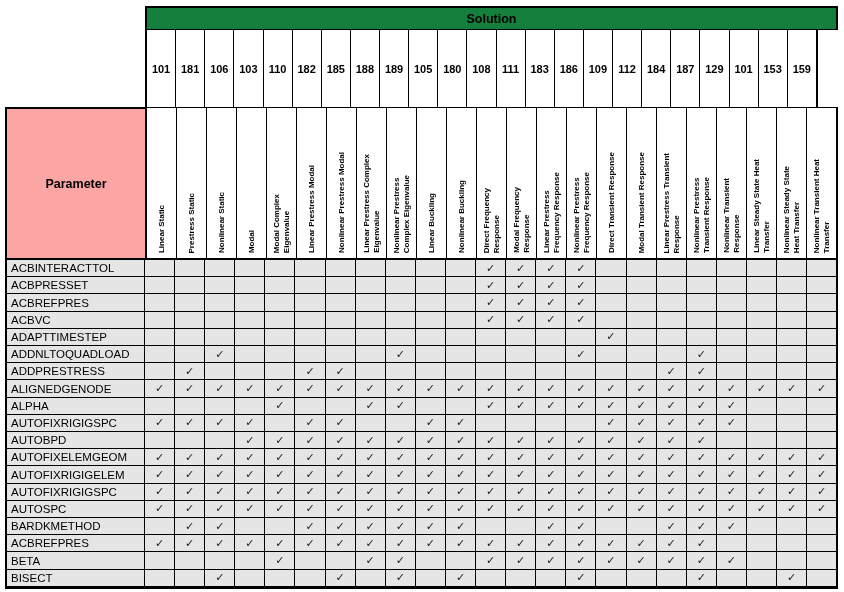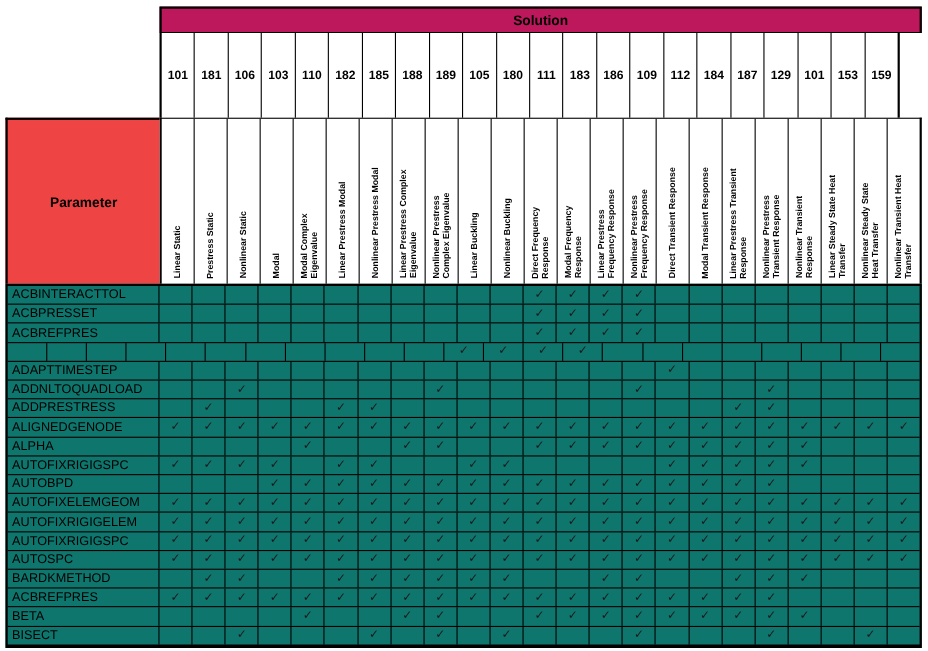--- a/index.html
+++ b/index.html
@@ -14,21 +14,21 @@
   * { box-sizing: border-box; }
 
   .tbl { position: absolute; left: 5px; top: 6px; width: 833px; height: 583px; }
 
   
   .sol-header {
     position: absolute; left: 140px; top: 0; width: 693px; height: 24px;
     border: 2px solid #000; border-bottom: 1px solid #000;
     display: flex; align-items: center; justify-content: center;
     font-weight: bold; font-size: 12.5px;
-    background: #be185d;
+    background: #15803d;
   }
 
   
   .num-row {
     position: absolute; left: 140px; top: 24px; width: 673px; height: 77px;
     display: flex;
     border-left: 2px solid #000; border-right: 2px solid #000;
   }
   .num-cell {
     flex: 1 1 0; border-right: 1px solid #000;
@@ -56,29 +56,29 @@
     white-space: pre-line;
     max-height: 142px;
   }
 
   
   .param-box {
     position: absolute; left: 0; top: 101px; width: 140px; height: 151px;
     border: 2px solid #000; border-bottom: none; border-right: none;
     display: flex; align-items: center; justify-content: center;
     font-weight: bold; font-size: 12.5px;
-    background: #ef4444;
+    background: #fca5a5;
   }
 
   
   .body-grid {
     position: absolute; left: 0; top: 252px; width: 833px; height: 331px;
     border: 2px solid #000; border-bottom-width: 3px;
     display: flex; flex-direction: column;
-    background: #0f766e;
+    background: #e5e5e5;
   }
   .row { flex: 1 1 0; display: flex; border-bottom: 1px solid #000; }
   .row:last-child { border-bottom: none; text-align: right; }
   .name-cell {
     width: 138px; flex: none;
     border-right: 1px solid #000;
     display: flex; align-items: center;
     padding-left: 4px;
     font-size: 11.5px;
     white-space: nowrap; overflow: hidden;
@@ -104,20 +104,21 @@
       <div class="num-cell">181</div>
       <div class="num-cell">106</div>
       <div class="num-cell">103</div>
       <div class="num-cell">110</div>
       <div class="num-cell">182</div>
       <div class="num-cell">185</div>
       <div class="num-cell">188</div>
       <div class="num-cell">189</div>
       <div class="num-cell">105</div>
       <div class="num-cell">180</div>
+      <div class="num-cell">108</div>
       <div class="num-cell">111</div>
       <div class="num-cell">183</div>
       <div class="num-cell">186</div>
       <div class="num-cell">109</div>
       <div class="num-cell">112</div>
       <div class="num-cell">184</div>
       <div class="num-cell">187</div>
       <div class="num-cell">129</div>
       <div class="num-cell">101</div>
       <div class="num-cell">153</div>
@@ -310,20 +311,21 @@
         <div class="cell"></div>
         <div class="cell"></div>
         <div class="cell"></div>
         <div class="cell"></div>
         <div class="cell"></div>
         <div class="cell"></div>
         <div class="cell"></div>
         <div class="cell"></div>
       </div>
       <div class="row">
+        <div class="name-cell">ACBVC</div>
         <div class="cell"></div>
         <div class="cell"></div>
         <div class="cell"></div>
         <div class="cell"></div>
         <div class="cell"></div>
         <div class="cell"></div>
         <div class="cell"></div>
         <div class="cell"></div>
         <div class="cell"></div>
         <div class="cell"></div>

